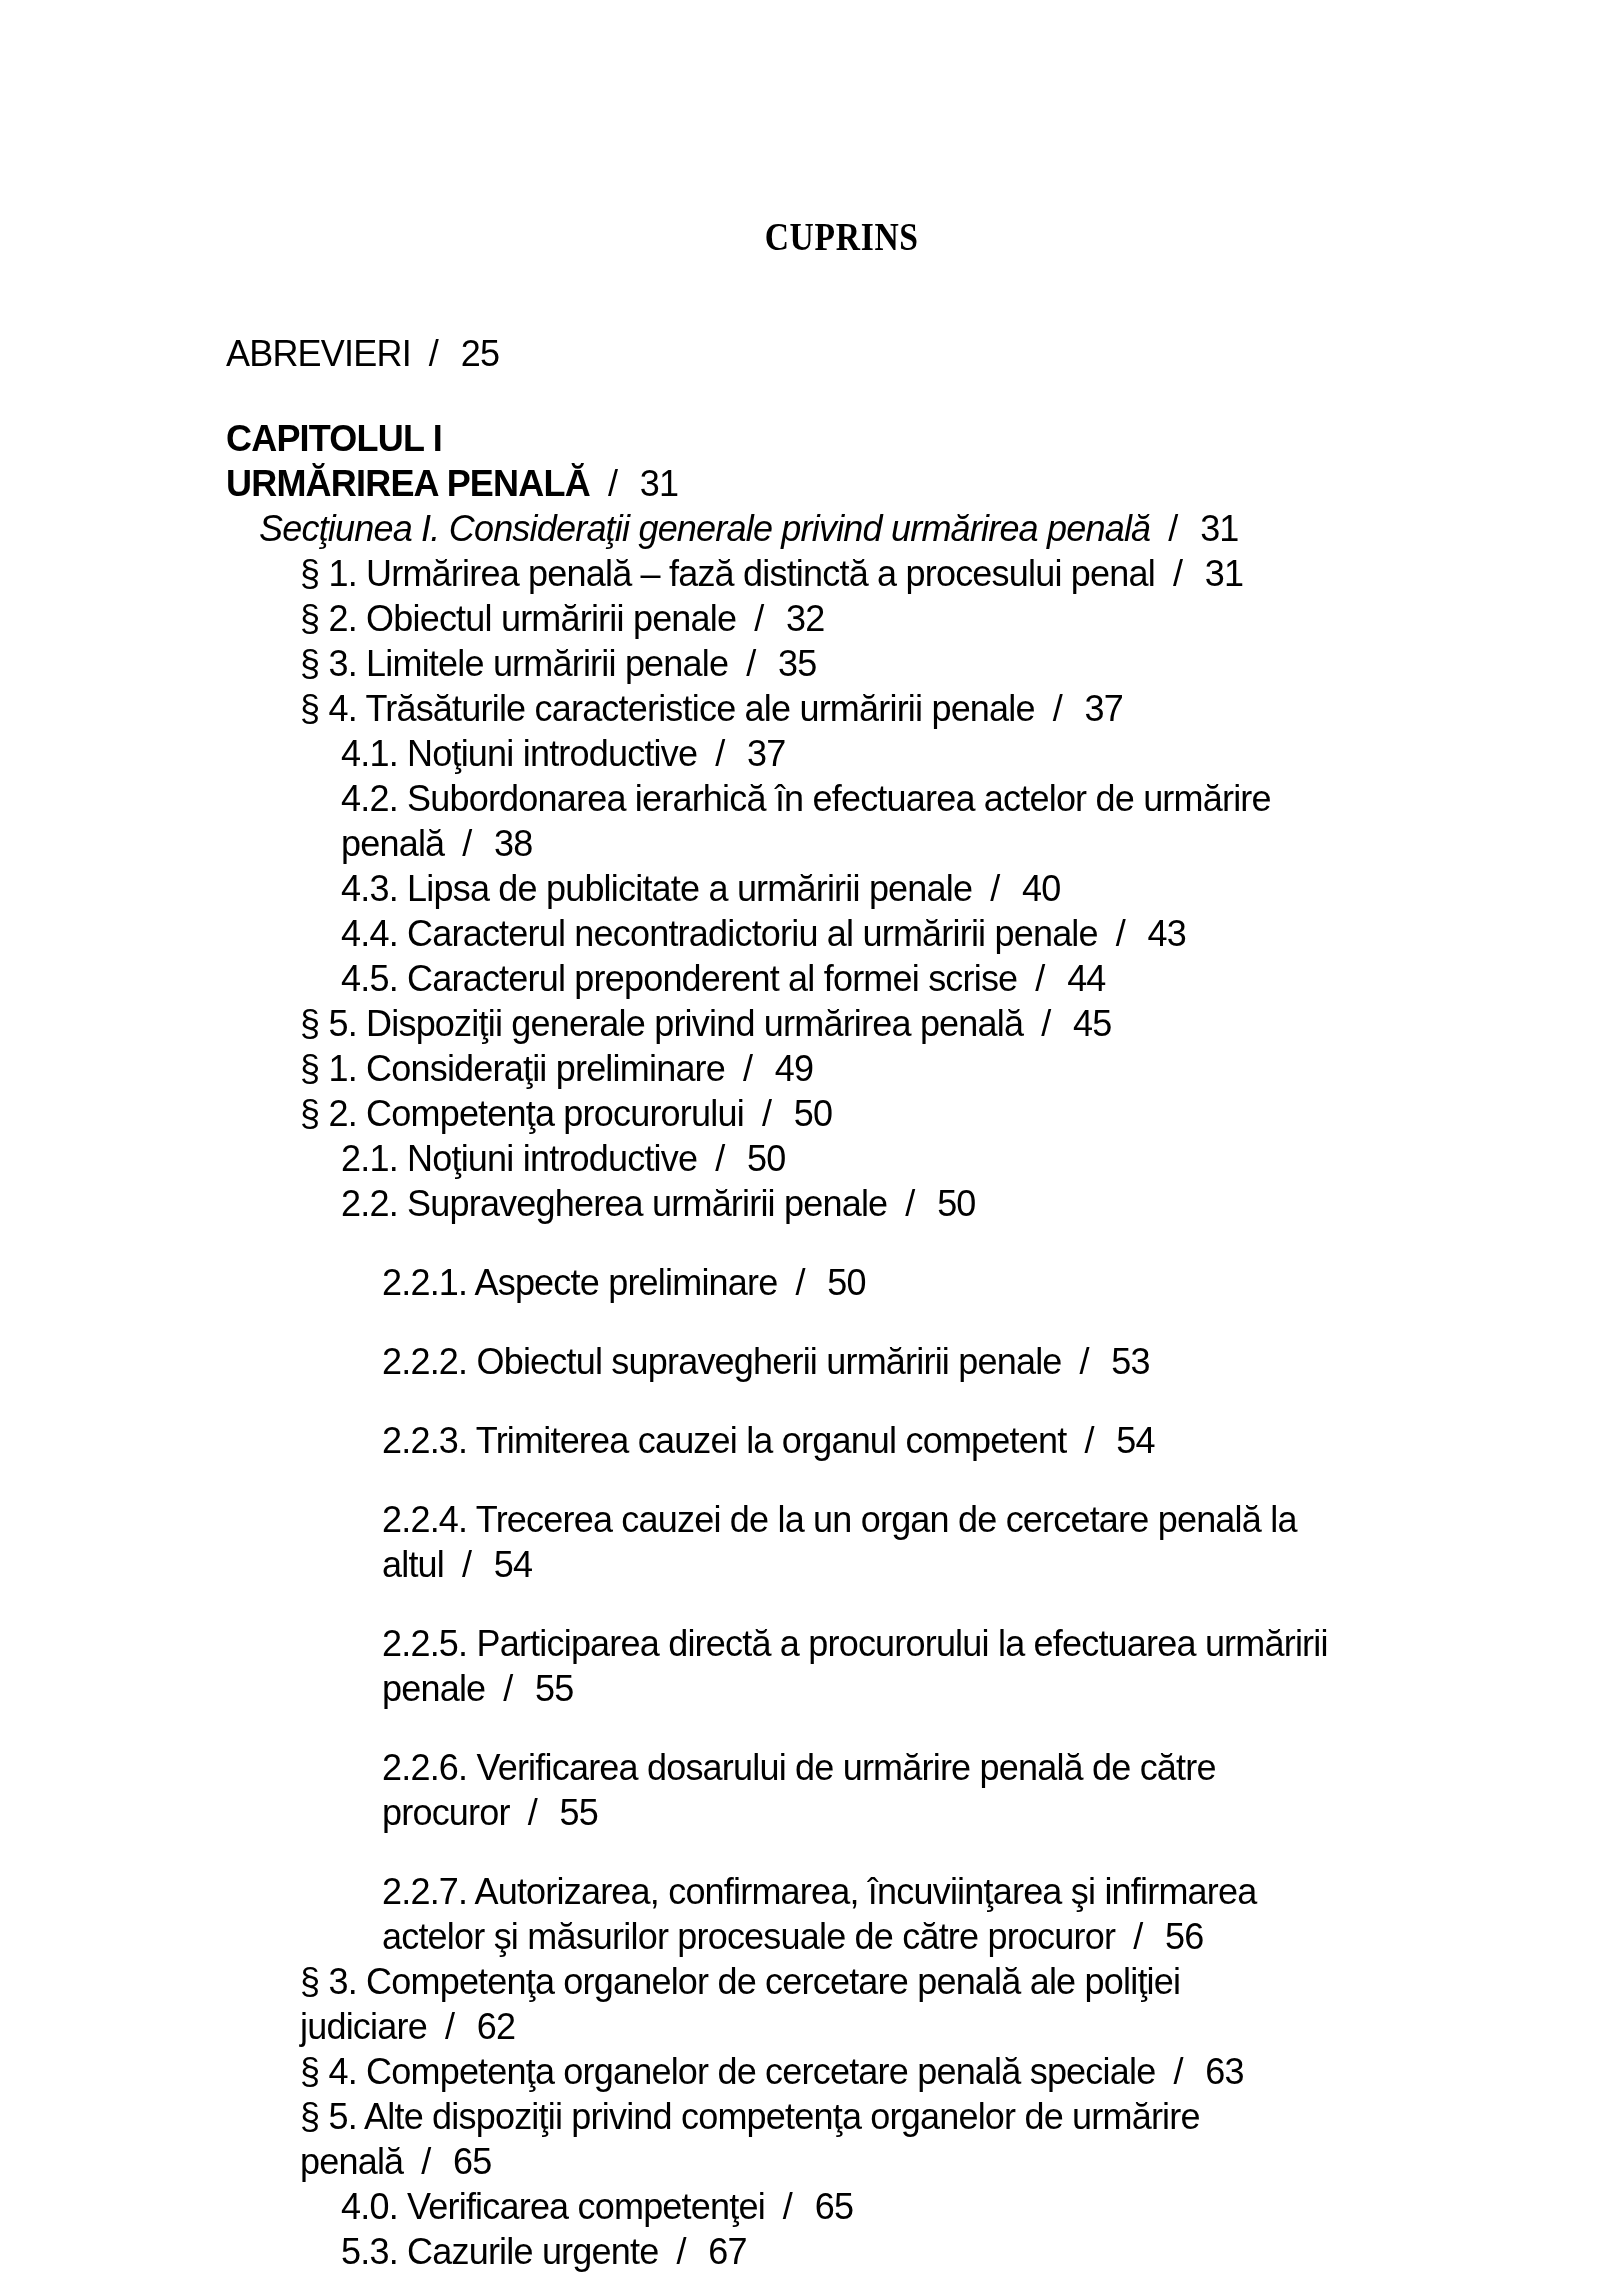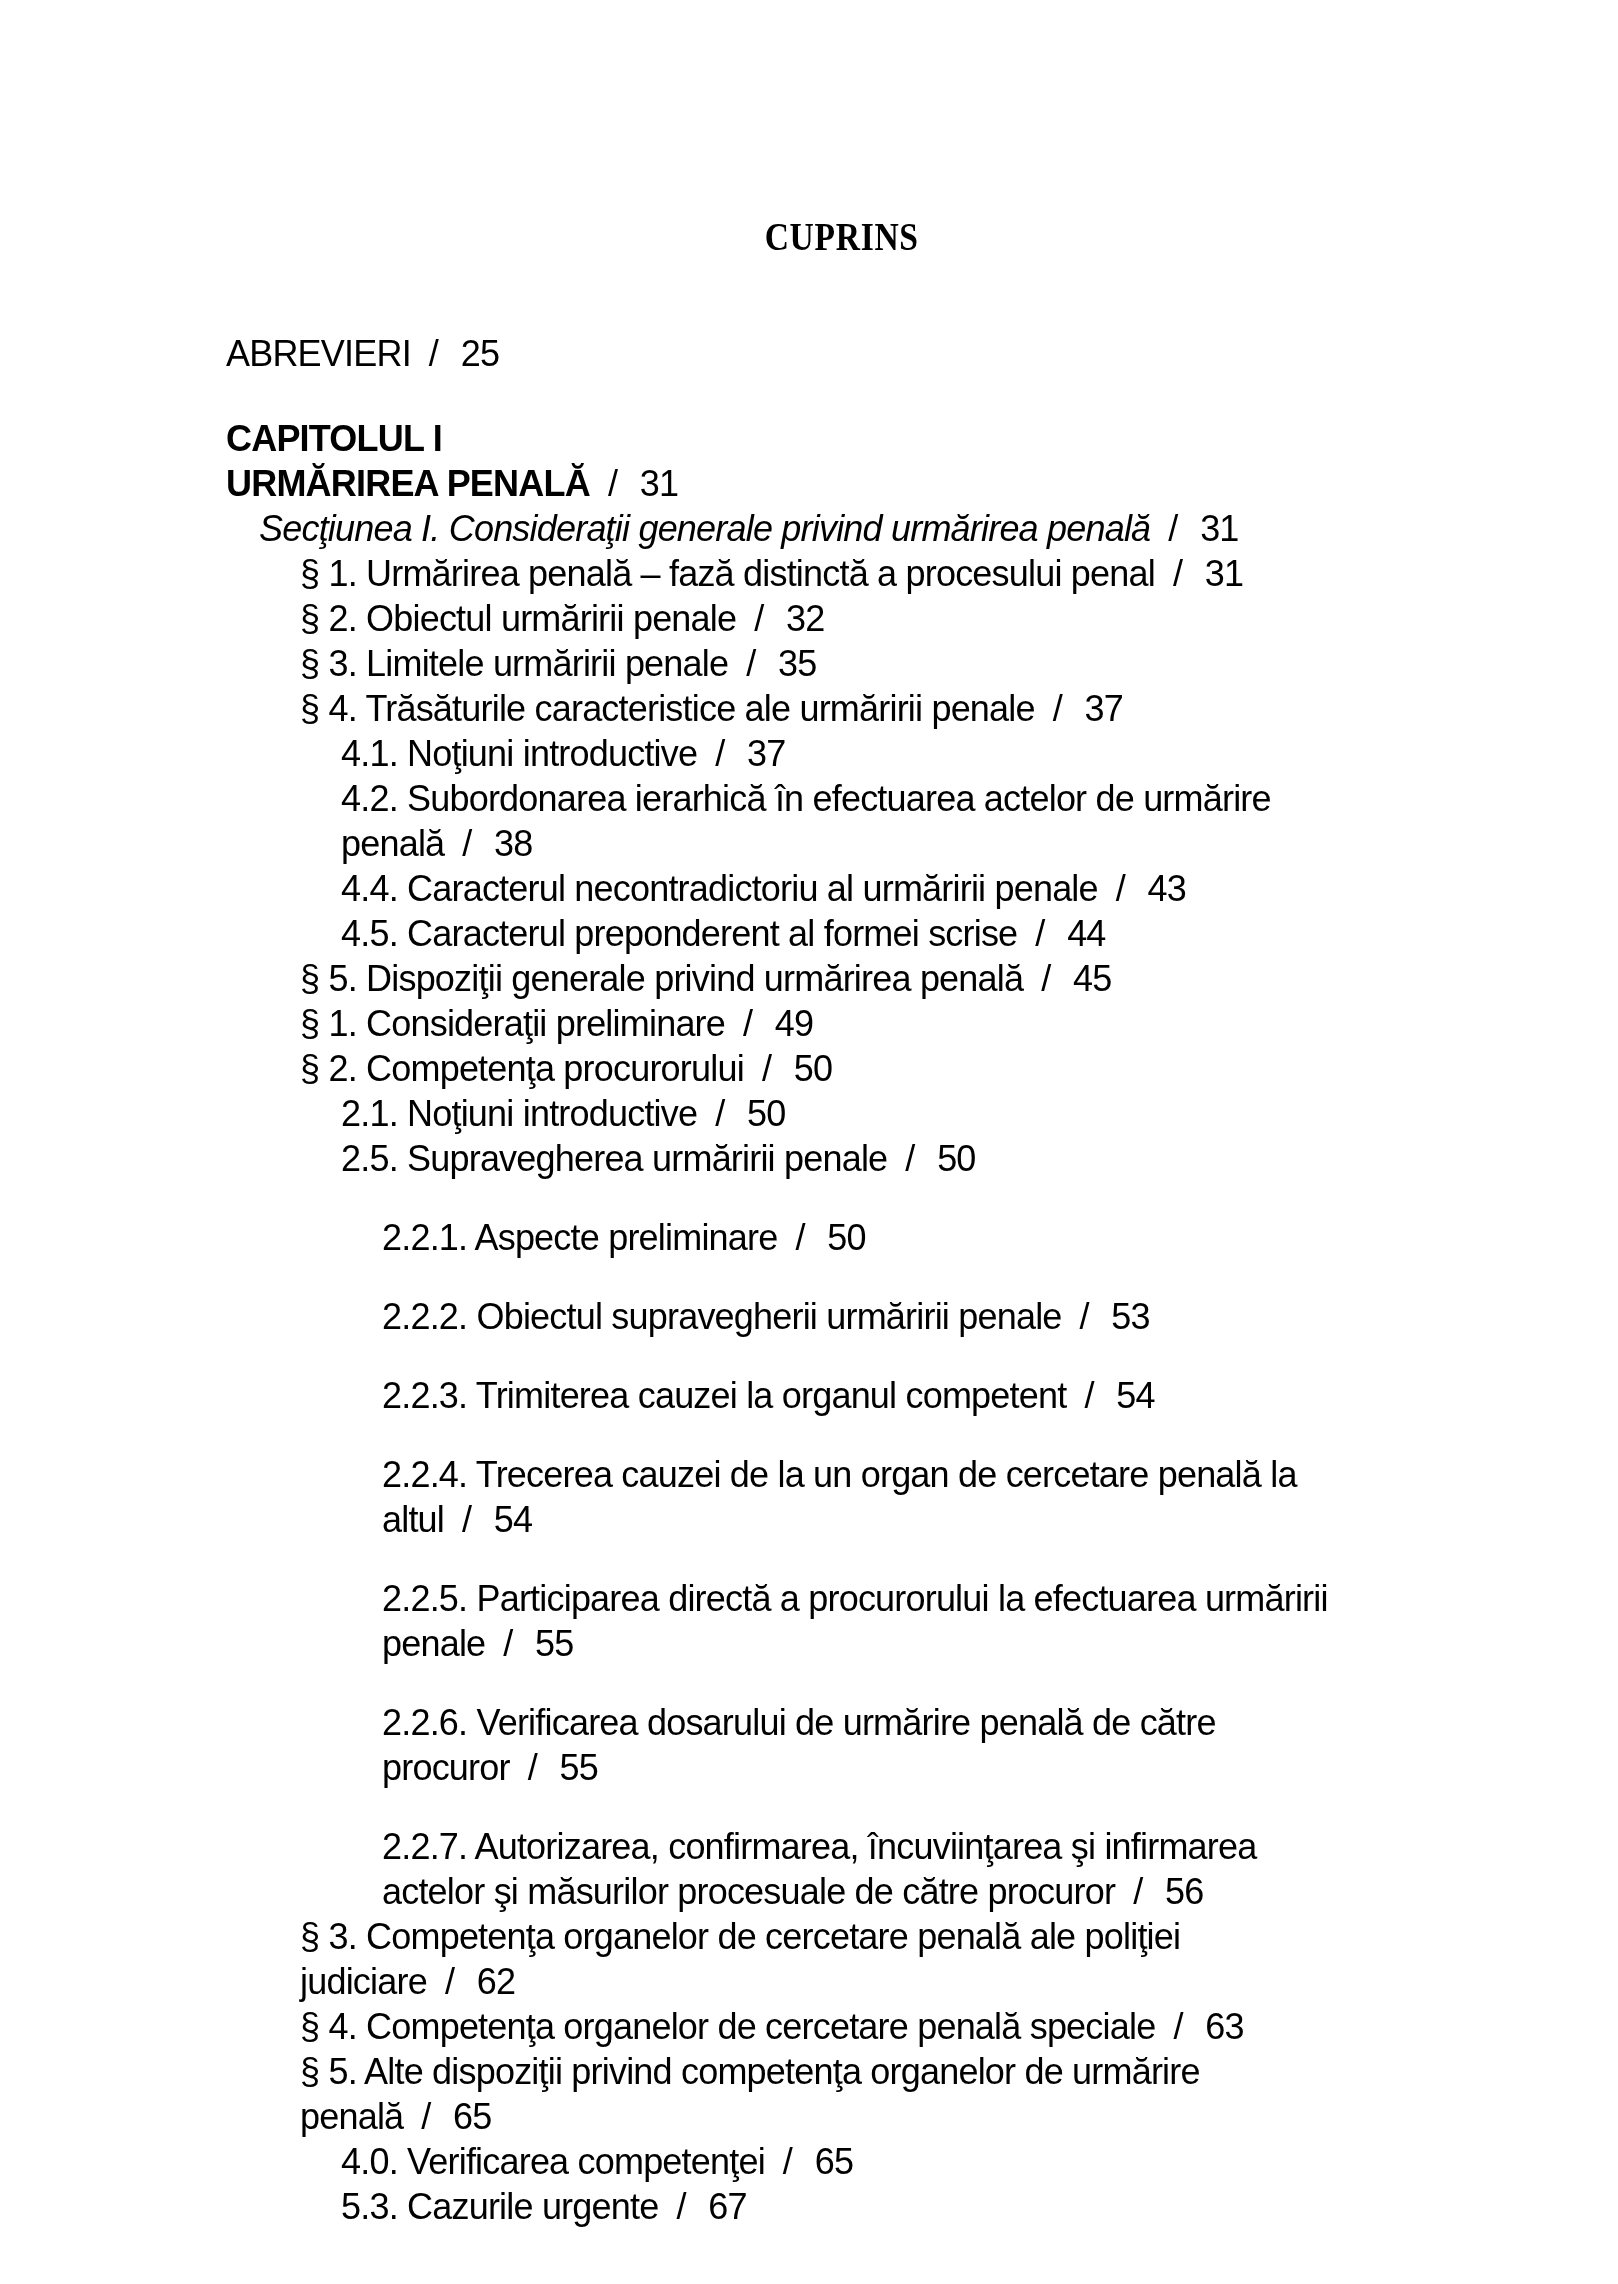--- a/index.html
+++ b/index.html
@@ -76,27 +76,28 @@
   <div class="toc">
       <div class="toc-item lvl0 normal"><span class="toc-text">ABREVIERI</span><span class="toc-sep">/</span><span class="toc-page">25</span></div>
       <div class="toc-item lvl0 bold"><span class="toc-text">CAPITOLUL I<br>URMĂRIREA PENALĂ</span><span class="toc-sep">/</span><span class="toc-page">31</span></div>
       <div class="toc-item lvl1 italic"><span class="toc-text">Secţiunea I. Consideraţii generale privind urmărirea penală</span><span class="toc-sep">/</span><span class="toc-page">31</span></div>
       <div class="toc-item lvl2 normal"><span class="toc-text">§ 1. Urmărirea penală – fază distinctă a procesului penal</span><span class="toc-sep">/</span><span class="toc-page">31</span></div>
       <div class="toc-item lvl2 normal"><span class="toc-text">§ 2. Obiectul urmăririi penale</span><span class="toc-sep">/</span><span class="toc-page">32</span></div>
       <div class="toc-item lvl2 normal"><span class="toc-text">§ 3. Limitele urmăririi penale</span><span class="toc-sep">/</span><span class="toc-page">35</span></div>
       <div class="toc-item lvl2 normal"><span class="toc-text">§ 4. Trăsăturile caracteristice ale urmăririi penale</span><span class="toc-sep">/</span><span class="toc-page">37</span></div>
       <div class="toc-item lvl3 normal"><span class="toc-text">4.1. Noţiuni introductive</span><span class="toc-sep">/</span><span class="toc-page">37</span></div>
       <div class="toc-item lvl3 normal"><span class="toc-text">4.2. Subordonarea ierarhică în efectuarea actelor de urmărire<br>penală</span><span class="toc-sep">/</span><span class="toc-page">38</span></div>
+      <div class="toc-item lvl3 normal"><span class="toc-text">4.3. Lipsa de publicitate a urmăririi penale</span><span class="toc-sep">/</span><span class="toc-page">40</span></div>
       <div class="toc-item lvl3 normal"><span class="toc-text">4.4. Caracterul necontradictoriu al urmăririi penale</span><span class="toc-sep">/</span><span class="toc-page">43</span></div>
       <div class="toc-item lvl3 normal"><span class="toc-text">4.5. Caracterul preponderent al formei scrise</span><span class="toc-sep">/</span><span class="toc-page">44</span></div>
       <div class="toc-item lvl2 normal"><span class="toc-text">§ 5. Dispoziţii generale privind urmărirea penală</span><span class="toc-sep">/</span><span class="toc-page">45</span></div>
       <div class="toc-item lvl2 normal"><span class="toc-text">§ 1. Consideraţii preliminare</span><span class="toc-sep">/</span><span class="toc-page">49</span></div>
       <div class="toc-item lvl2 normal"><span class="toc-text">§ 2. Competenţa procurorului</span><span class="toc-sep">/</span><span class="toc-page">50</span></div>
       <div class="toc-item lvl3 normal"><span class="toc-text">2.1. Noţiuni introductive</span><span class="toc-sep">/</span><span class="toc-page">50</span></div>
-      <div class="toc-item lvl3 normal"><span class="toc-text">2.5. Supravegherea urmăririi penale</span><span class="toc-sep">/</span><span class="toc-page">50</span></div>
+      <div class="toc-item lvl3 normal"><span class="toc-text">2.2. Supravegherea urmăririi penale</span><span class="toc-sep">/</span><span class="toc-page">50</span></div>
       <div class="toc-item lvl4 normal"><span class="toc-text">2.2.1. Aspecte preliminare</span><span class="toc-sep">/</span><span class="toc-page">50</span></div>
       <div class="toc-item lvl4 normal"><span class="toc-text">2.2.2. Obiectul supravegherii urmăririi penale</span><span class="toc-sep">/</span><span class="toc-page">53</span></div>
       <div class="toc-item lvl4 normal"><span class="toc-text">2.2.3. Trimiterea cauzei la organul competent</span><span class="toc-sep">/</span><span class="toc-page">54</span></div>
       <div class="toc-item lvl4 normal"><span class="toc-text">2.2.4. Trecerea cauzei de la un organ de cercetare penală la<br>altul</span><span class="toc-sep">/</span><span class="toc-page">54</span></div>
       <div class="toc-item lvl4 normal"><span class="toc-text">2.2.5. Participarea directă a procurorului la efectuarea urmăririi<br>penale</span><span class="toc-sep">/</span><span class="toc-page">55</span></div>
       <div class="toc-item lvl4 normal"><span class="toc-text">2.2.6. Verificarea dosarului de urmărire penală de către<br>procuror</span><span class="toc-sep">/</span><span class="toc-page">55</span></div>
       <div class="toc-item lvl4 normal"><span class="toc-text">2.2.7. Autorizarea, confirmarea, încuviinţarea şi infirmarea<br>actelor şi măsurilor procesuale de către procuror</span><span class="toc-sep">/</span><span class="toc-page">56</span></div>
       <div class="toc-item lvl2 normal"><span class="toc-text">§ 3. Competenţa organelor de cercetare penală ale poliţiei<br>judiciare</span><span class="toc-sep">/</span><span class="toc-page">62</span></div>
       <div class="toc-item lvl2 normal"><span class="toc-text">§ 4. Competenţa organelor de cercetare penală speciale</span><span class="toc-sep">/</span><span class="toc-page">63</span></div>
       <div class="toc-item lvl2 normal"><span class="toc-text">§ 5. Alte dispoziţii privind competenţa organelor de urmărire<br>penală</span><span class="toc-sep">/</span><span class="toc-page">65</span></div>

